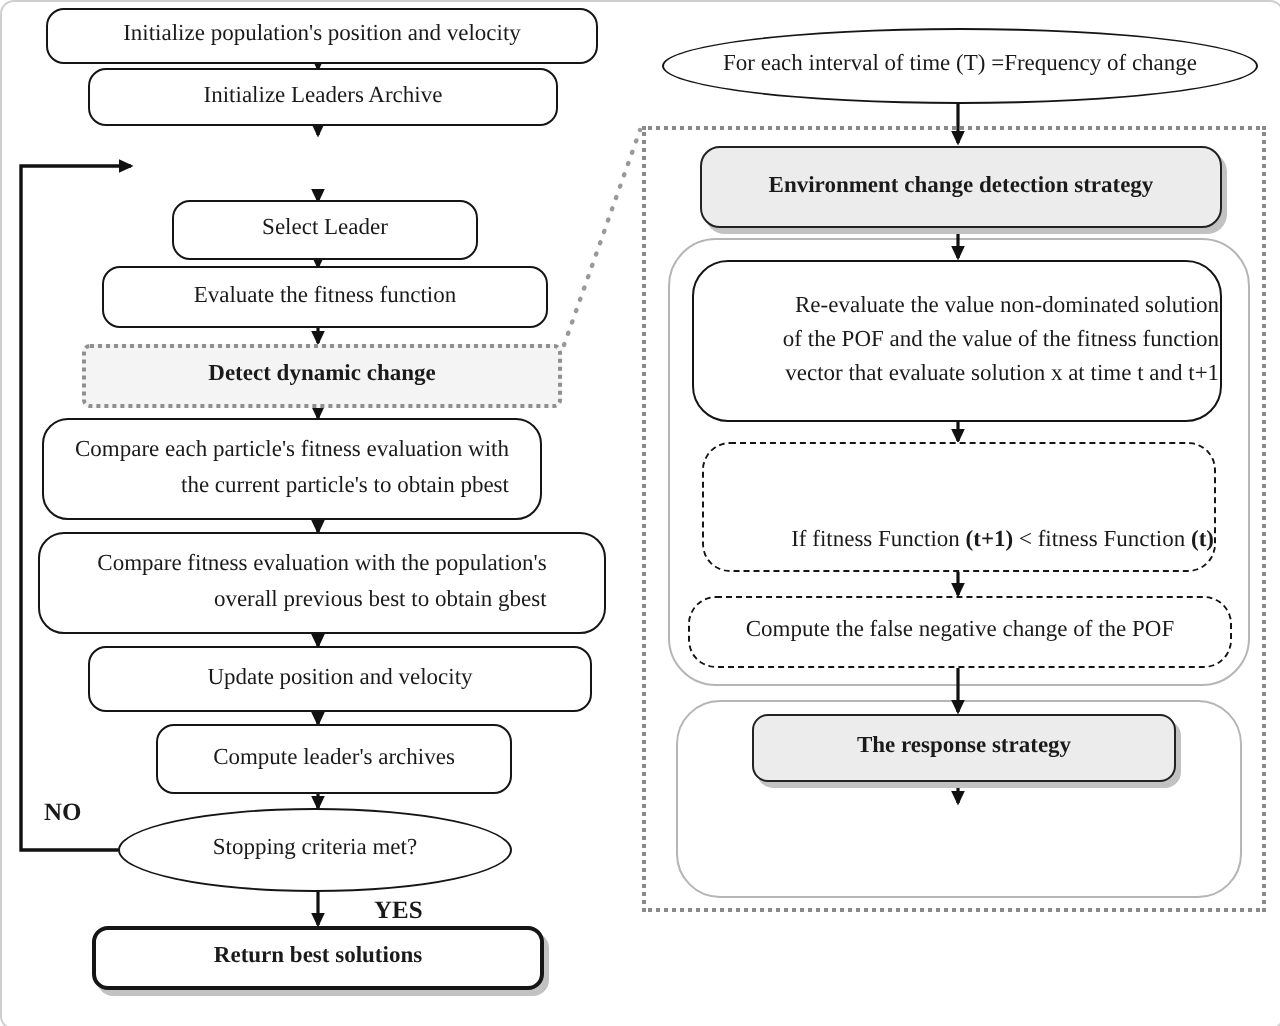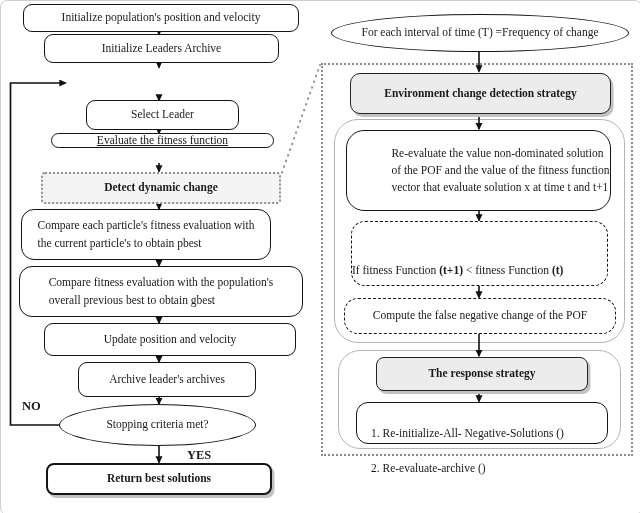--- a/index.html
+++ b/index.html
@@ -9,21 +9,21 @@
     background:#fff;
     border:1px solid #cfcfcf;
     border-radius:7px;
     overflow:hidden;
     font-family:"Liberation Serif","DejaVu Serif",serif;
     color:#1a1a1a;
   }
   .box{
     position:absolute;box-sizing:border-box;
     display:flex;align-items:center;justify-content:center;
-    text-align:left;
+    text-align:right;
     background:#fff;
     border:1.6px solid #151515;
     border-radius:9px;
     font-size:11.5px;line-height:1.5;
     white-space:pre-line;
     z-index:3;
   }
   .bold{font-weight:bold;}
   .oval{border-radius:50%;}
   .dotted-box{
@@ -92,33 +92,33 @@
     <line x1="281" y1="171.5" x2="319" y2="64" stroke="#999" stroke-width="2.2" stroke-linecap="round" stroke-dasharray="0.5 5.5"></line>
   </svg>
 
   <div class="box" style="left:22px;top:3px;width:276px;height:28px;">Initialize population's position and velocity</div>
 
   <div class="box" style="left:43px;top:33px;width:235px;height:29px;">Initialize Leaders Archive</div>
 
 
   <div class="box" style="left:85px;top:99px;width:153px;height:30px;">Select Leader</div>
 
-  <div class="box" style="left:50px;top:132px;width:223px;height:15px;text-decoration:underline;">Evaluate the fitness function</div>
+  <div class="box" style="left:50px;top:132px;width:223px;height:31px;">Evaluate the fitness function</div>
 
   <div class="box dotted-box" style="left:40px;top:171px;width:240px;height:32px;border-radius:4px;">Detect dynamic change</div>
 
   <div class="box" style="left:20px;top:208px;width:250px;height:51px;border-radius:13px;">Compare each particle's fitness evaluation with
 the current particle's to obtain pbest</div>
 
   <div class="box" style="left:18px;top:265px;width:284px;height:51px;border-radius:13px;">Compare fitness evaluation with the population's
 overall previous best to obtain gbest</div>
 
   <div class="box" style="left:43px;top:322px;width:252px;height:33px;">Update position and velocity</div>
 
-  <div class="box" style="left:77px;top:361px;width:178px;height:35px;">Archive leader's archives</div>
+  <div class="box" style="left:77px;top:361px;width:178px;height:35px;">Compute leader's archives</div>
 
   <div class="box oval" style="left:58px;top:403px;width:197px;height:42px;border-width:1.8px;">Stopping criteria met?</div>
 
   <div class="box bold shadowed" style="left:45px;top:462px;width:226px;height:32px;border-width:2.4px;border-radius:8px;">Return best solutions</div>
 
   <div class="flow-label" style="left:21px;top:398px;">NO</div>
 
   <div class="flow-label" style="left:186px;top:447px;">YES</div>
 
   <div class="box oval" style="left:330px;top:13px;width:298px;height:38px;border-width:1.3px;">For each interval of time (T) =Frequency of change</div>
@@ -137,18 +137,14 @@
     <div><span>If fitness Function </span><span class="bold">(t+1)</span><span> &lt; fitness Function </span><span class="bold">(t)</span></div>
     <div>Negative-change = true;</div>
   </div>
 
   <div class="box dashed" style="left:343px;top:297px;width:272px;height:36px;">Compute the false negative change of the POF</div>
 
   <div class="group" style="left:337px;top:349px;width:283px;height:99px;border-radius:22px;"></div>
 
   <div class="box gray-header shadowed" style="left:375px;top:356px;width:212px;height:34px;border-radius:8px;">The response strategy</div>
 
-  <div class="box left-align" style="left:355px;top:401px;width:252px;height:42px;border-width:1.9px;border-radius:12px;display:block;padding-top:5px;">
-    <div>1. Re-initialize-All- Negative-Solutions ()</div>
-    <div>2. Re-evaluate-archive ()</div>
-  </div>
 
 </div>
 
 </body></html>

